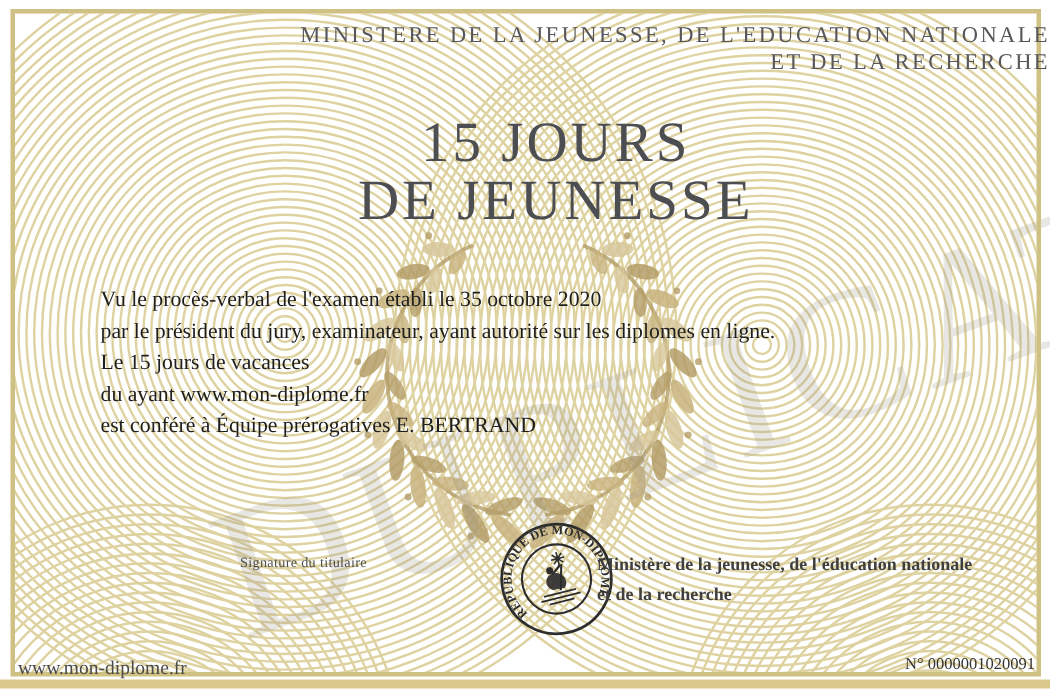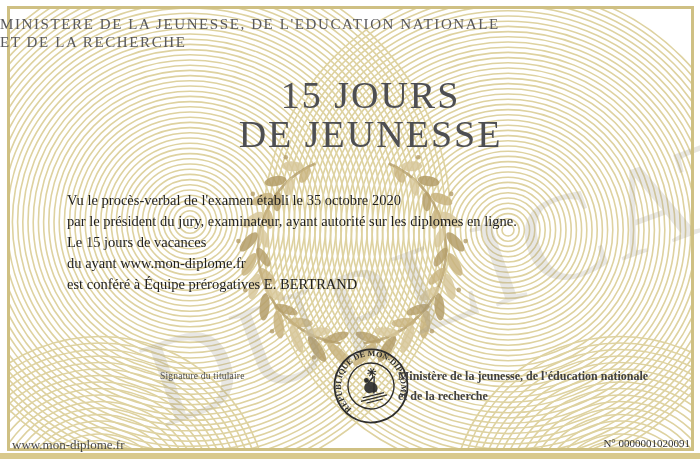--- a/index.html
+++ b/index.html
@@ -19,21 +19,21 @@
     background:var(--bottom_strip,#d9c98c);
   }
   .watermark{
     position:absolute; left:128px; top:330px;
     font-size:125px; line-height:1; letter-spacing:6px; white-space:nowrap;
     color:var(--watermark_gray,#9b968a); opacity:0.22;
     transform:rotate(-20deg); transform-origin:0 0;
     font-family:"Liberation Serif","DejaVu Serif",serif;
   }
   .header{
-    position:absolute; left:0; right:0; top:16px; text-align:left;
+    position:absolute; left:0; right:0; top:16px; text-align:right;
     font-size:15px; line-height:17.5px; letter-spacing:1.6px;
     color:var(--header_text,#57575b);
   }
   .title{
     position:absolute; left:0; right:0; top:76px; text-align:center;
     font-size:38px; line-height:39px; letter-spacing:2px;
     color:var(--title_text,#4d4e52);
     margin-left:41px;
   }
   .citation{

